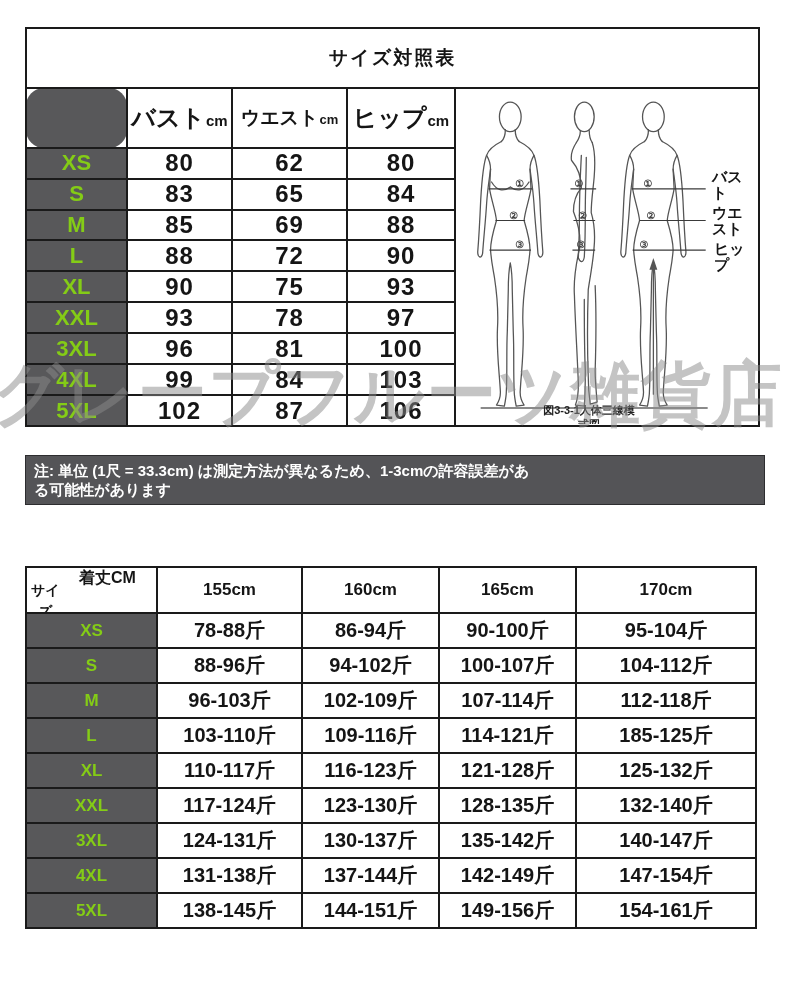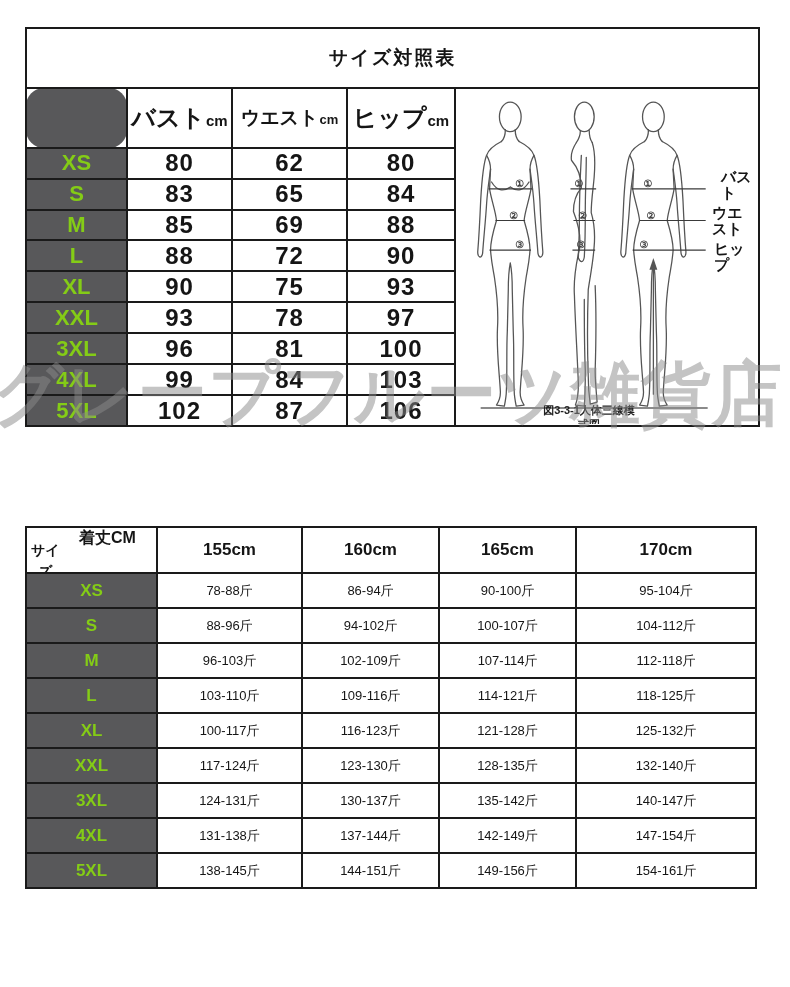--- a/index.html
+++ b/index.html
@@ -29,31 +29,31 @@
 
   
   .notes{position:absolute;left:25px;top:455px;width:740px;}
   .note{box-sizing:border-box;background:#545457;border:1px solid #2d2d2f;color:#ffffff;
         font-weight:bold;font-size:15px;line-height:19px;padding:5px 8px;
         white-space:pre-line;}
   .note-1{height:50px;margin-bottom:4px;}
   .note-2{height:42px;padding-top:2px;}
 
   
-  .t-bottom{position:absolute;left:25px;top:526px;padding-left:41px;}
+  .t-bottom{position:absolute;left:25px;top:566px;padding-left:41px;}
   .t-bottom .r-head td{height:44px;font-size:17px;font-weight:bold;background:#fff;}
   .corner{position:relative;background:
       linear-gradient(to bottom right,transparent calc(50% - 1px),#1a1a1a calc(50% - 1px),
                       #1a1a1a calc(50% + 1px),transparent calc(50% + 1px));}
   .corner-top{position:absolute;top:0px;left:52px;font-size:16px;font-weight:bold;}
   .corner-side{position:absolute;top:12px;left:4px;font-size:14px;font-weight:bold;
                line-height:21px;white-space:pre-line;text-align:center;}
   .t-bottom .r-data{height:35px;}
   .t-bottom .sz{font-size:17px;}
-  .t-bottom .val{font-size:13px;font-weight:normal;}
+  .t-bottom .val{font-size:20px;font-weight:bold;}
 
   
   .watermark{position:absolute;left:-8px;top:348px;width:806px;z-index:9;
              font-size:70px;font-weight:bold;color:#8a8a8a;opacity:.5;
              white-space:nowrap;pointer-events:none;letter-spacing:1px;}
   .figure-line{stroke:#555;stroke-width:1.3;fill:none;stroke-linecap:round;stroke-linejoin:round;}
   .meas-line{stroke:#3a3a3a;stroke-width:1.2;}
   .mk{font-size:10px;fill:#444;font-weight:bold;}
 </style>
 </head>
@@ -123,21 +123,21 @@
             <text class="mk" x="60" y="98">①</text>
             <text class="mk" x="54" y="130">②</text>
             <text class="mk" x="60" y="160">③</text>
             <text class="mk" x="120" y="98">①</text>
             <text class="mk" x="124" y="130">②</text>
             <text class="mk" x="122" y="160">③</text>
             <text class="mk" x="190" y="98">①</text>
             <text class="mk" x="193" y="130">②</text>
             <text class="mk" x="186" y="160">③</text>
           </svg>
-          <div class="dg-label" style="left:265px;top:80px;">バス
+          <div class="dg-label" style="left:256px;top:80px;">バス
 ト</div>
           <div class="dg-label" style="left:256px;top:116px;">ウエ
 スト</div>
           <div class="dg-label" style="left:258px;top:152px;">ヒッ
 プ</div>
           <div class="dg-caption">図3-3-1人体三線模
 式図</div>
         </td>
       </tr>
 
@@ -201,20 +201,22 @@
           <td class="cell-gray sz">5XL</td>
           <td class="val">102</td>
           <td class="val">87</td>
           <td class="val">106</td>
         </tr>
 
     </tbody>
   </table>
 
   <div class="notes">
+    <div class="note note-1">注: 単位 (1尺 = 33.3cm) は測定方法が異なるため、1-3cmの許容誤差があ
+る可能性があります</div>
   </div>
 
   <table class="t-bottom">
     <colgroup>
         <col style="width:131px">
         <col style="width:145px">
         <col style="width:137px">
         <col style="width:137px">
         <col style="width:180px">
       </colgroup>
@@ -253,26 +255,26 @@
           <td class="val">102-109斤</td>
           <td class="val">107-114斤</td>
           <td class="val">112-118斤</td>
         </tr>
 
         <tr class="r-data">
           <td class="cell-gray sz">L</td>
           <td class="val">103-110斤</td>
           <td class="val">109-116斤</td>
           <td class="val">114-121斤</td>
-          <td class="val">118-125斤</td>
+          <td class="val">185-125斤</td>
         </tr>
 
         <tr class="r-data">
           <td class="cell-gray sz">XL</td>
-          <td class="val">100-117斤</td>
+          <td class="val">110-117斤</td>
           <td class="val">116-123斤</td>
           <td class="val">121-128斤</td>
           <td class="val">125-132斤</td>
         </tr>
 
         <tr class="r-data">
           <td class="cell-gray sz">XXL</td>
           <td class="val">117-124斤</td>
           <td class="val">123-130斤</td>
           <td class="val">128-135斤</td>

